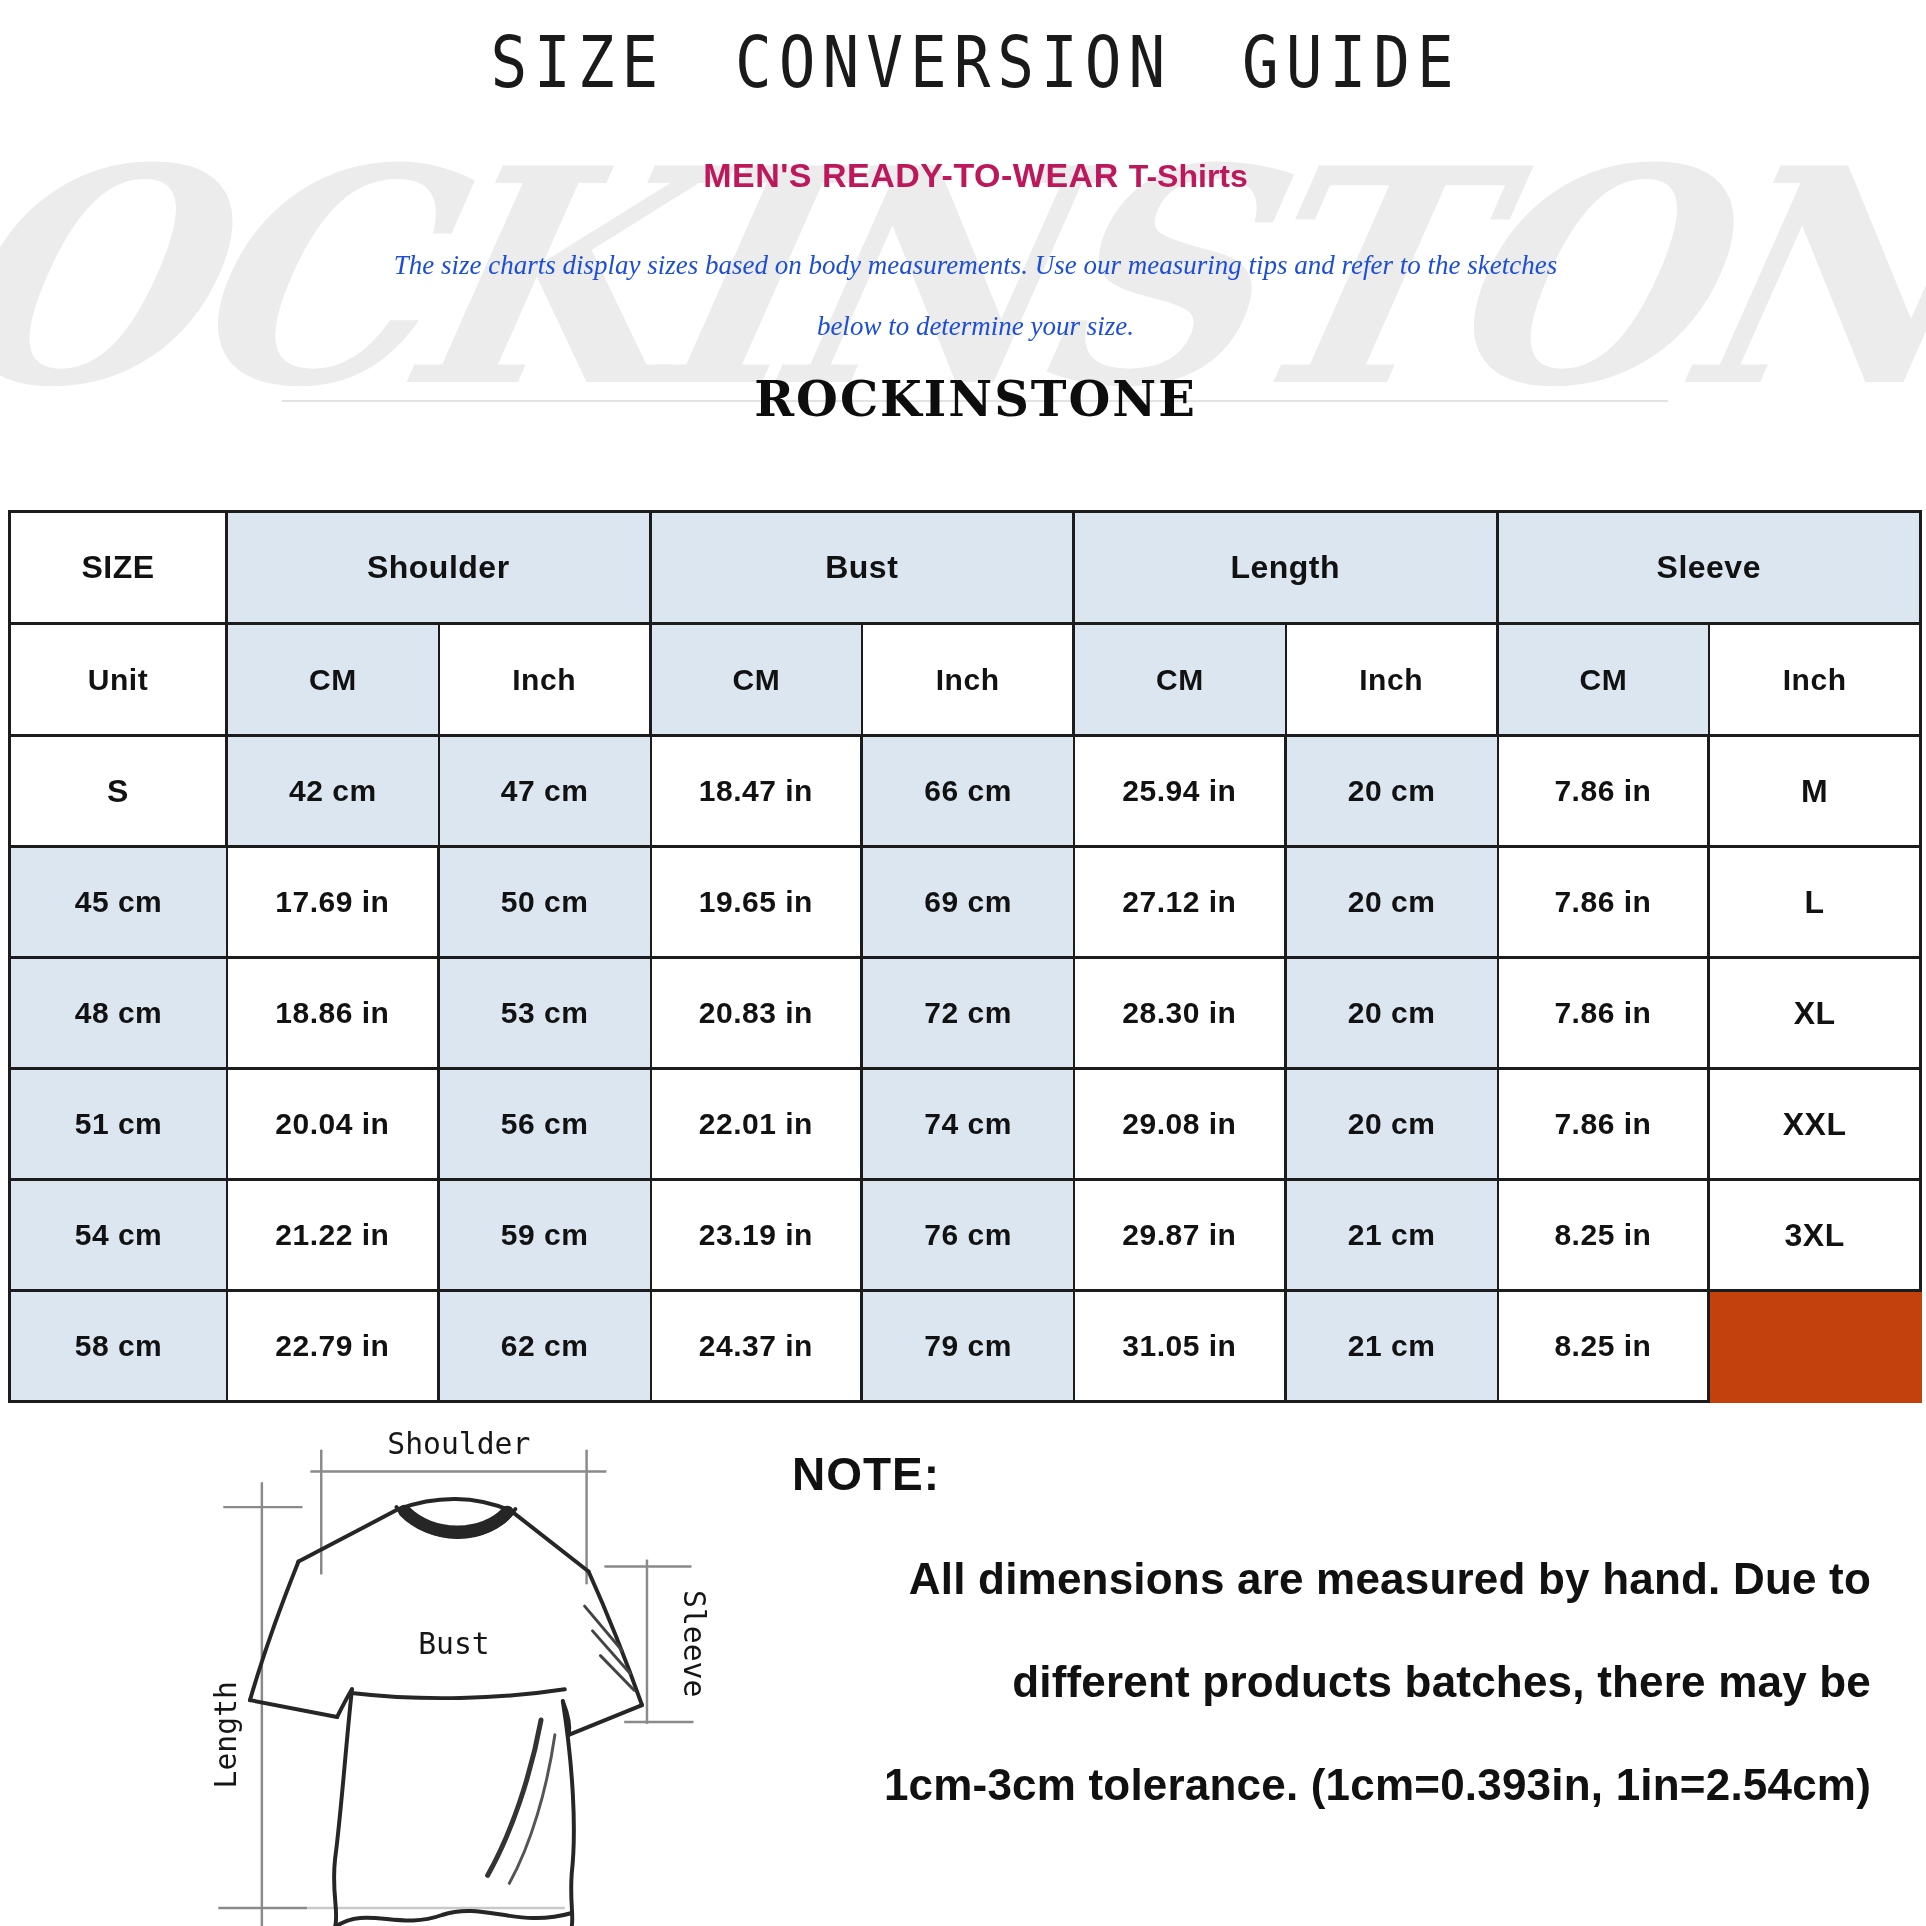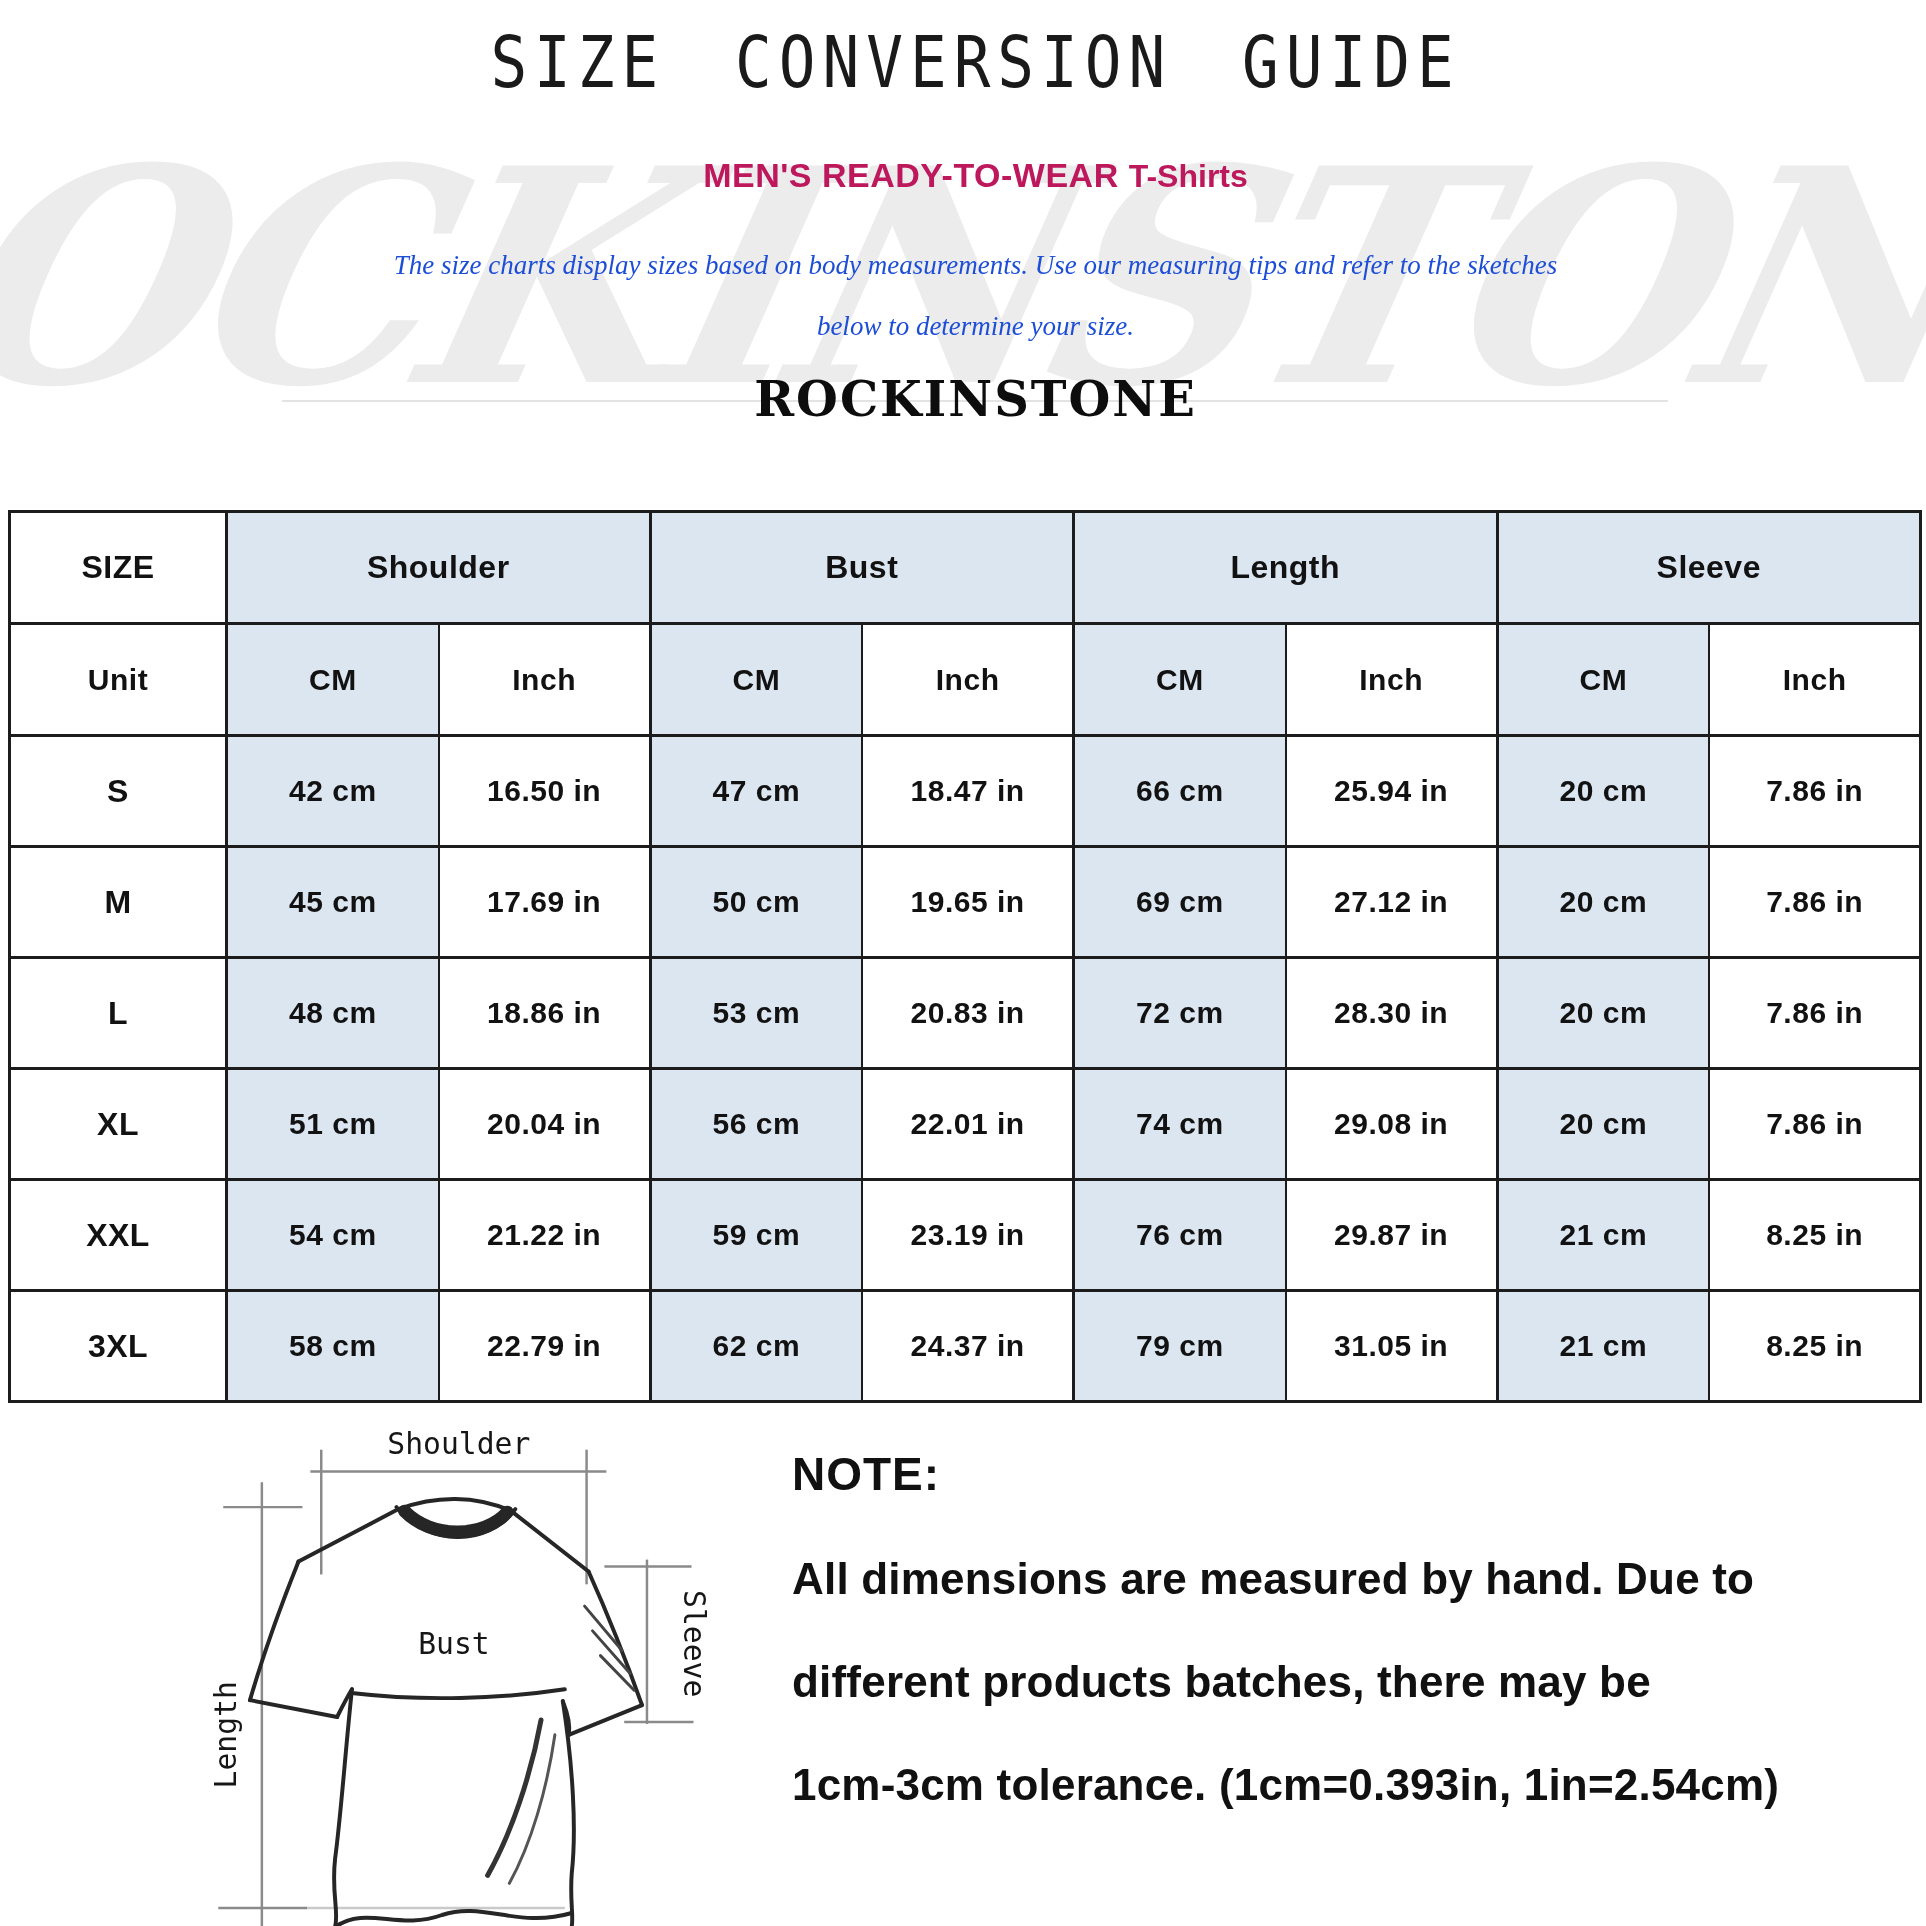--- a/index.html
+++ b/index.html
@@ -50,21 +50,21 @@
   .cell.blue{background:var(--blue);}
   .cell.hdr-cell{font-size:32px;}
   
   .sketch{position:absolute;left:149px;top:1408px;z-index:1;}
   .sketch text{
     font-family:"DejaVu Sans Mono",monospace;font-size:30px;fill:#161616;
   }
   
   .note{position:absolute;left:792px;top:1447px;width:1079px;z-index:1;}
   .note .n-head{font-size:46px;font-weight:bold;margin-bottom:53px;letter-spacing:1px;}
-  .note .n-line{font-size:44px;font-weight:bold;margin-bottom:53px;letter-spacing:0.2px;white-space:nowrap;}
+  .note .n-line{font-size:44px;font-weight:bold;margin-bottom:53px;letter-spacing:0.2px;white-space:nowrap;text-align:right;}
 </style>
 </head>
 <body>
 
 <div class="page">
 
   <div class="watermark">ROCKINSTONE</div>
   <div class="divider"></div>
 
   <div class="hdr">
@@ -90,21 +90,20 @@
       <div class="cell blue">CM</div>
       <div class="cell gb">Inch</div>
       <div class="cell blue">CM</div>
       <div class="cell gb">Inch</div>
       <div class="cell blue">CM</div>
       <div class="cell gb">Inch</div>
       <div class="cell blue">CM</div>
       <div class="cell gb">Inch</div>
       <div class="cell gb hdr-cell">S</div>
       <div class="cell blue">42 cm</div>
-      <div class="cell gb">16.50 in</div>
       <div class="cell blue">47 cm</div>
       <div class="cell gb">18.47 in</div>
       <div class="cell blue">66 cm</div>
       <div class="cell gb">25.94 in</div>
       <div class="cell blue">20 cm</div>
       <div class="cell gb">7.86 in</div>
       <div class="cell gb hdr-cell">M</div>
       <div class="cell blue">45 cm</div>
       <div class="cell gb">17.69 in</div>
       <div class="cell blue">50 cm</div>

